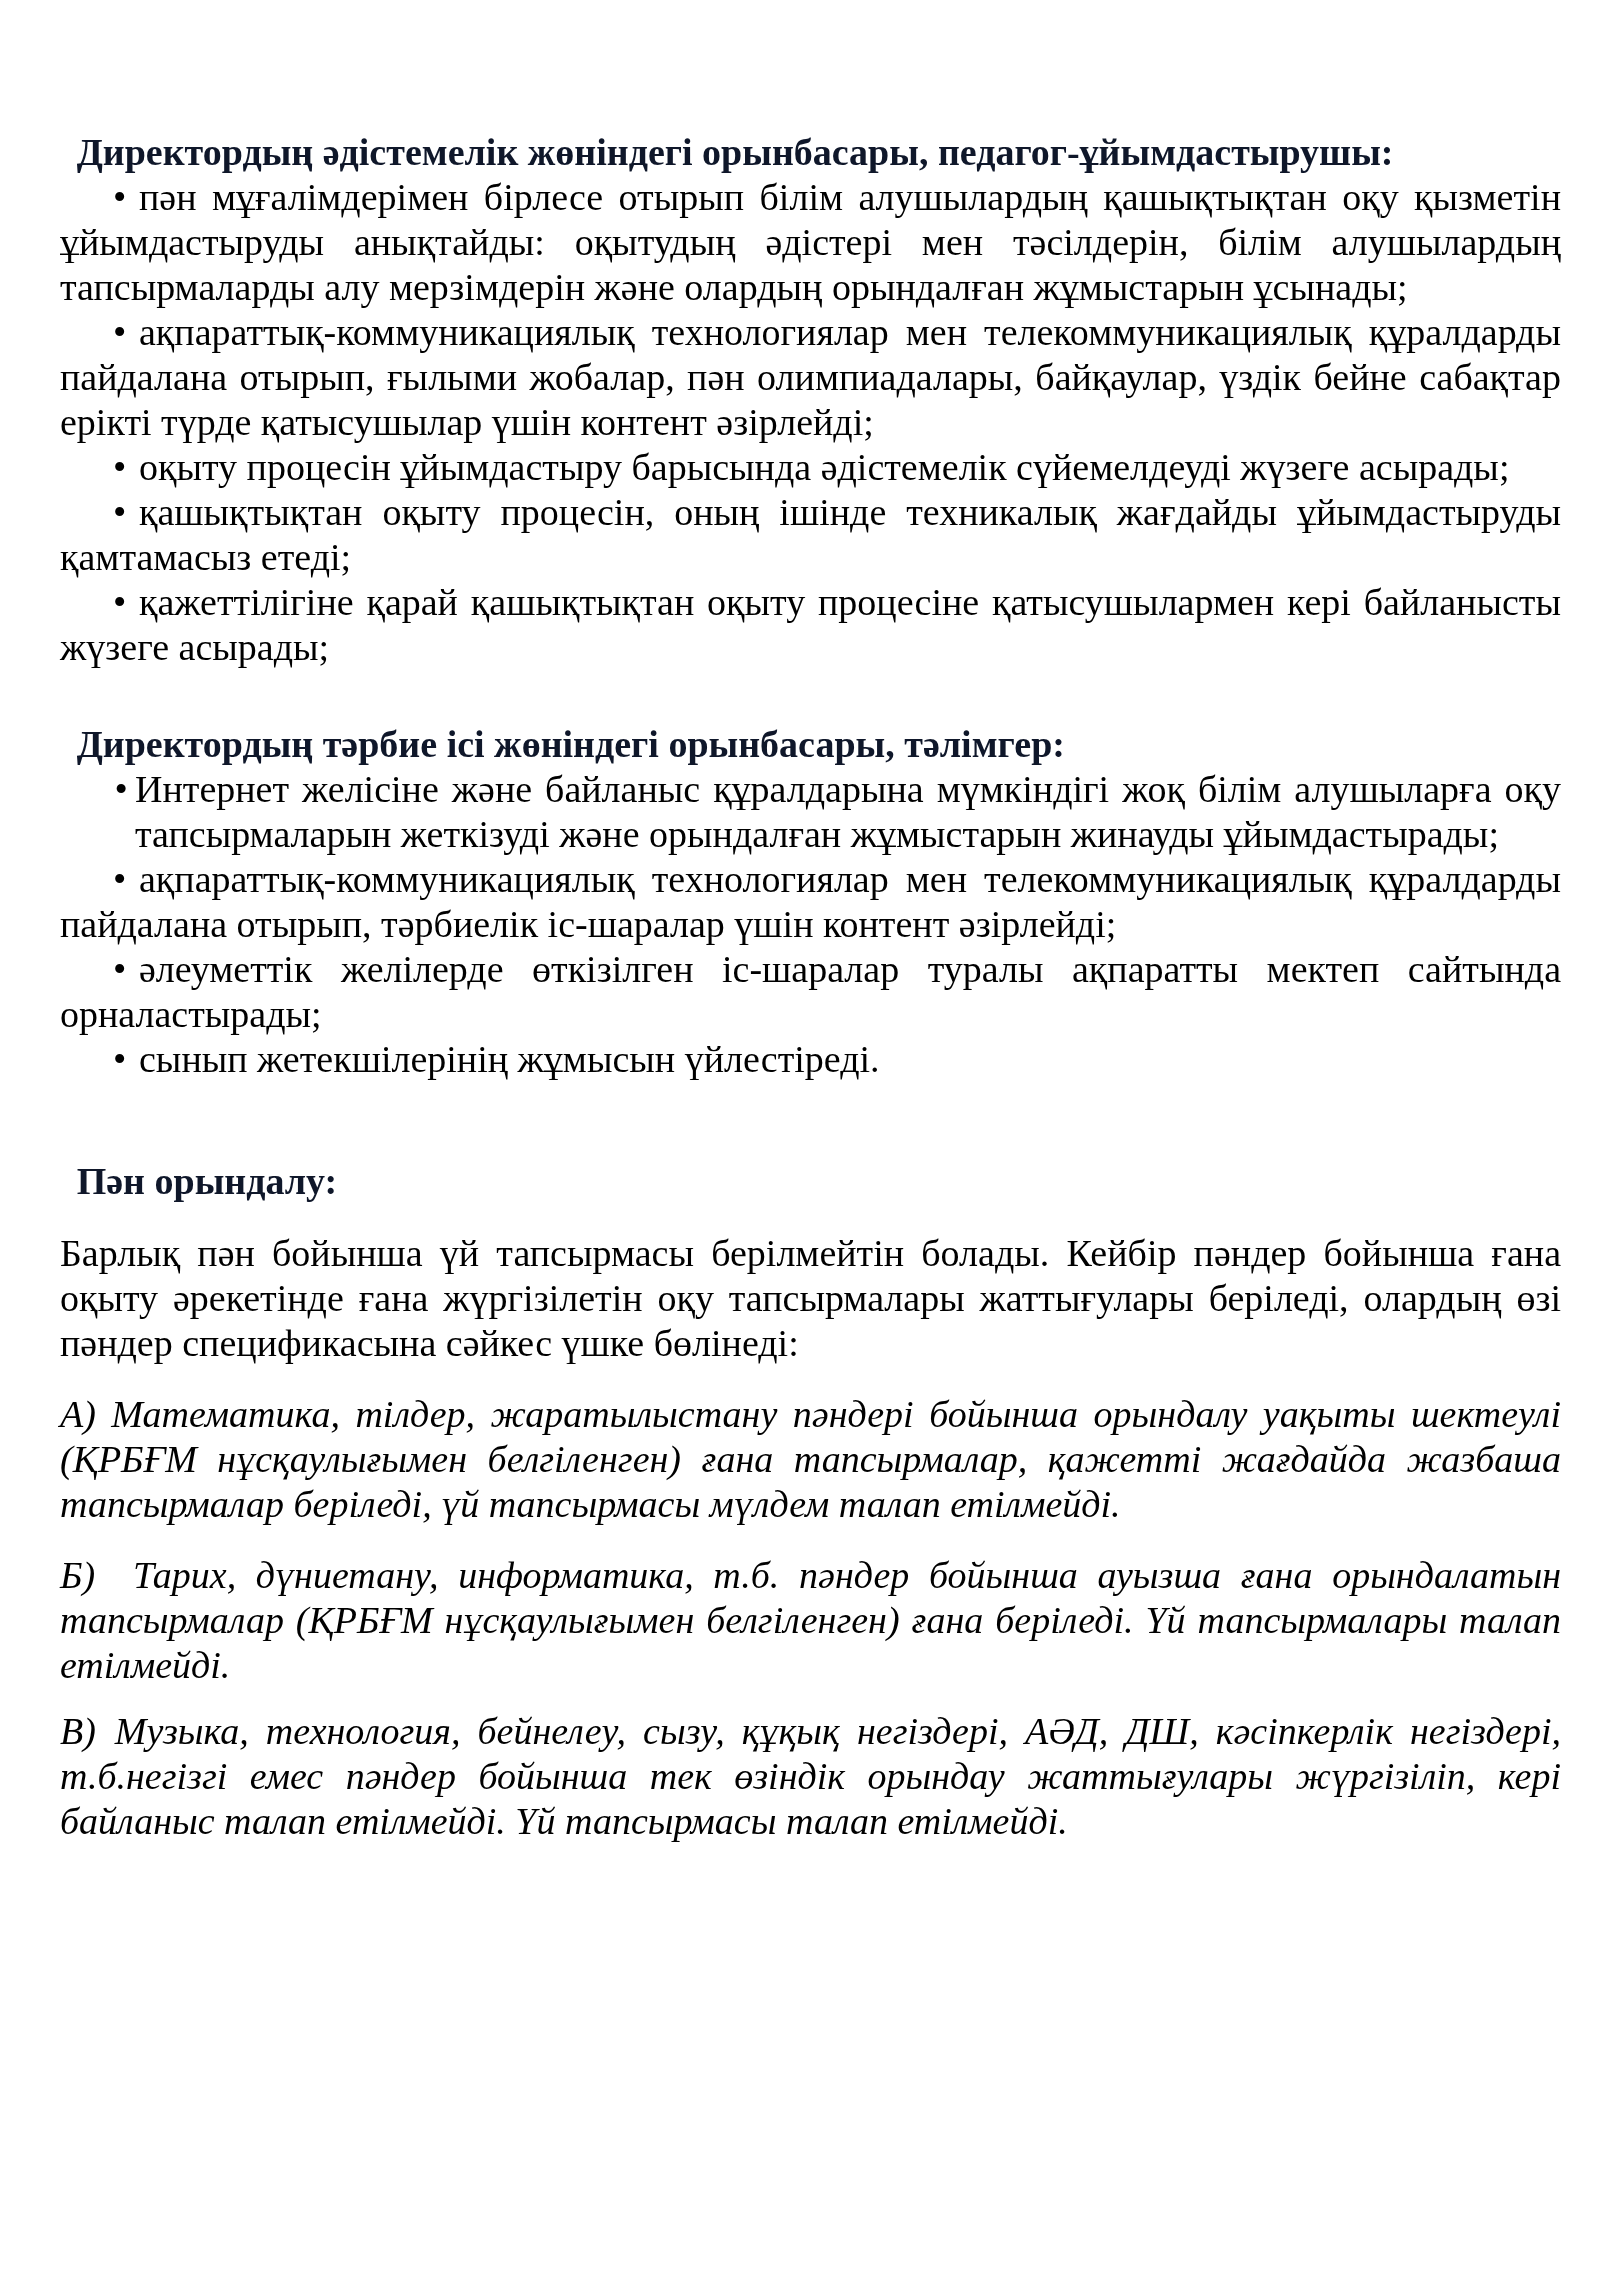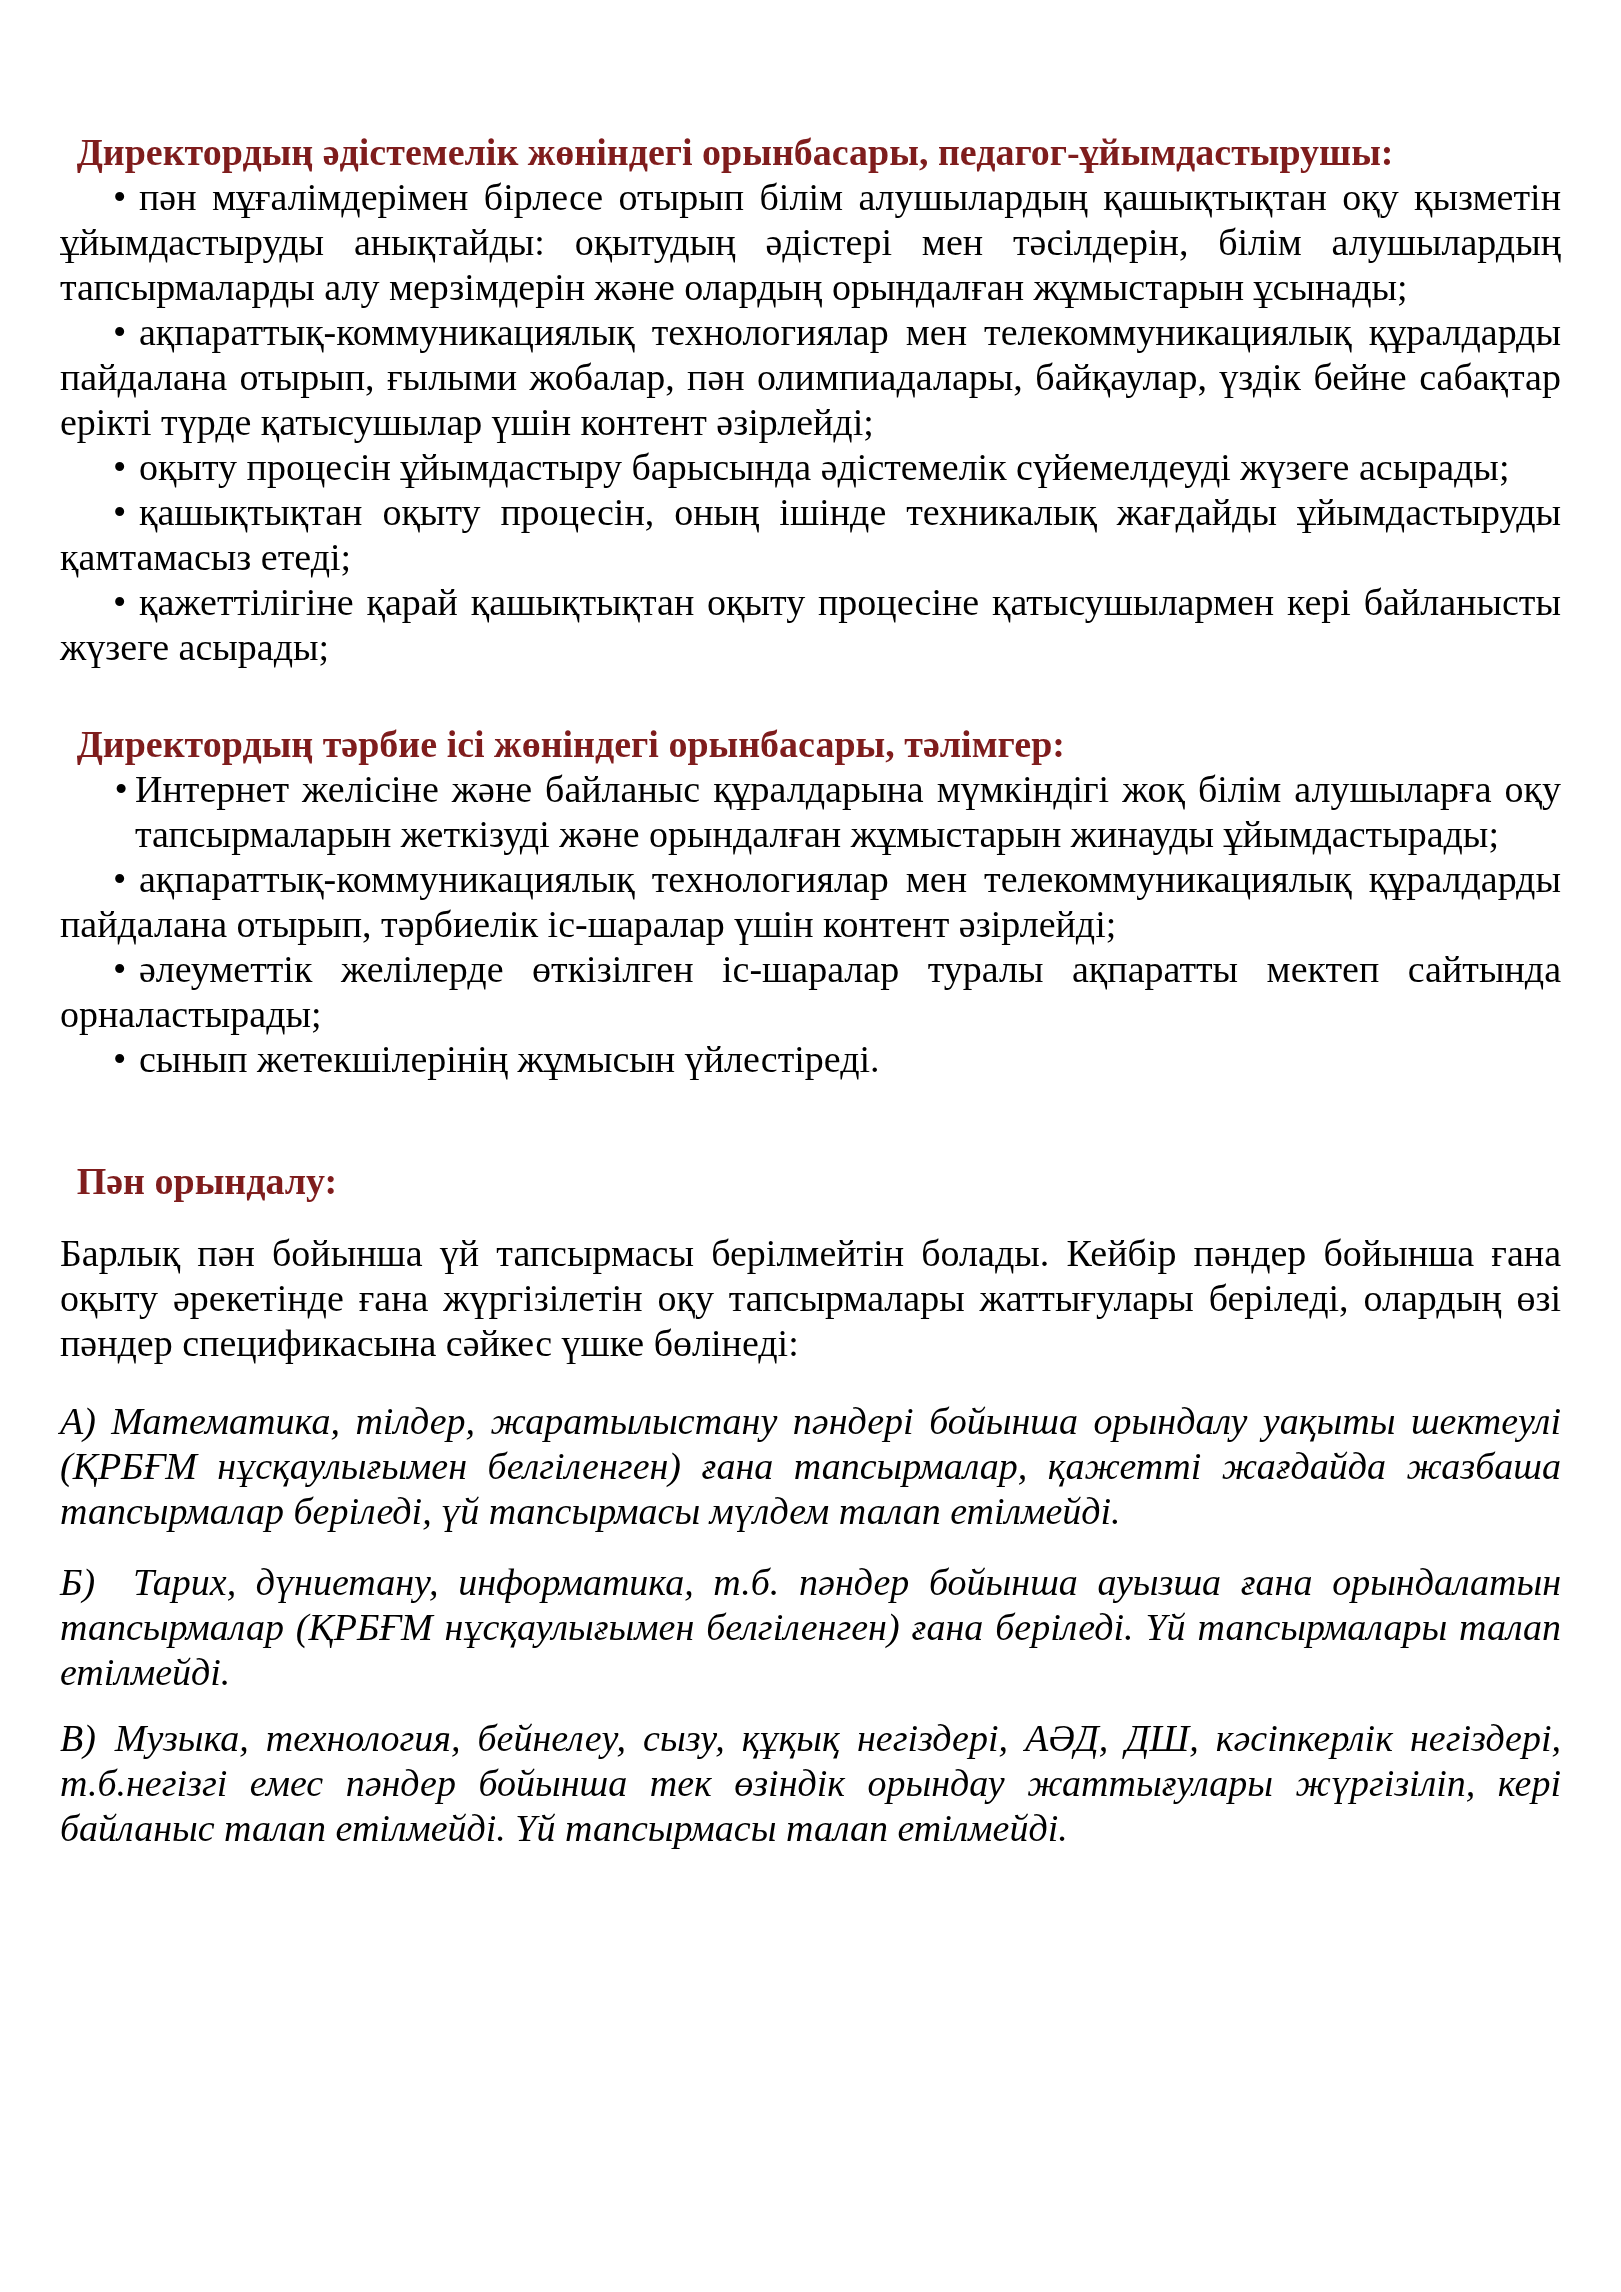--- a/index.html
+++ b/index.html
@@ -19,34 +19,34 @@
     color: #000000;
     overflow: hidden;
   }
   p {
     margin: 0;
     line-height: 45px;
     text-align: justify;
   }
   .heading {
     font-weight: 700;
-    color: #7f1d1d;
+    color: #0f172a;
     text-indent: 16.7px;
     text-align: left;
   }
   .h2 { margin-top: 52px; }
   .h3 { margin-top: 77px; }
   
   .bullet-a { text-indent: 53px; }
   .bullet-a .bul { margin-right: 12.7px; }
   
   .bullet-b { padding-left: 75px; text-indent: -20.6px; }
   .bullet-b .bul { display: inline-block; width: 20.6px; text-indent: 0; }
   .intro  { margin-top: 27.4px; }
-  .item-a { margin-top: 33px; font-style: italic; }
+  .item-a { margin-top: 26px; font-style: italic; }
   .item-b { margin-top: 25.5px; font-style: italic; }
   .item-v { margin-top: 21.6px; font-style: italic; }
 </style>
 </head>
 <body>
 
 <div class="page">
 
   <p class="heading">Директордың әдістемелік жөніндегі орынбасары, педагог-ұйымдастырушы:</p>
 

